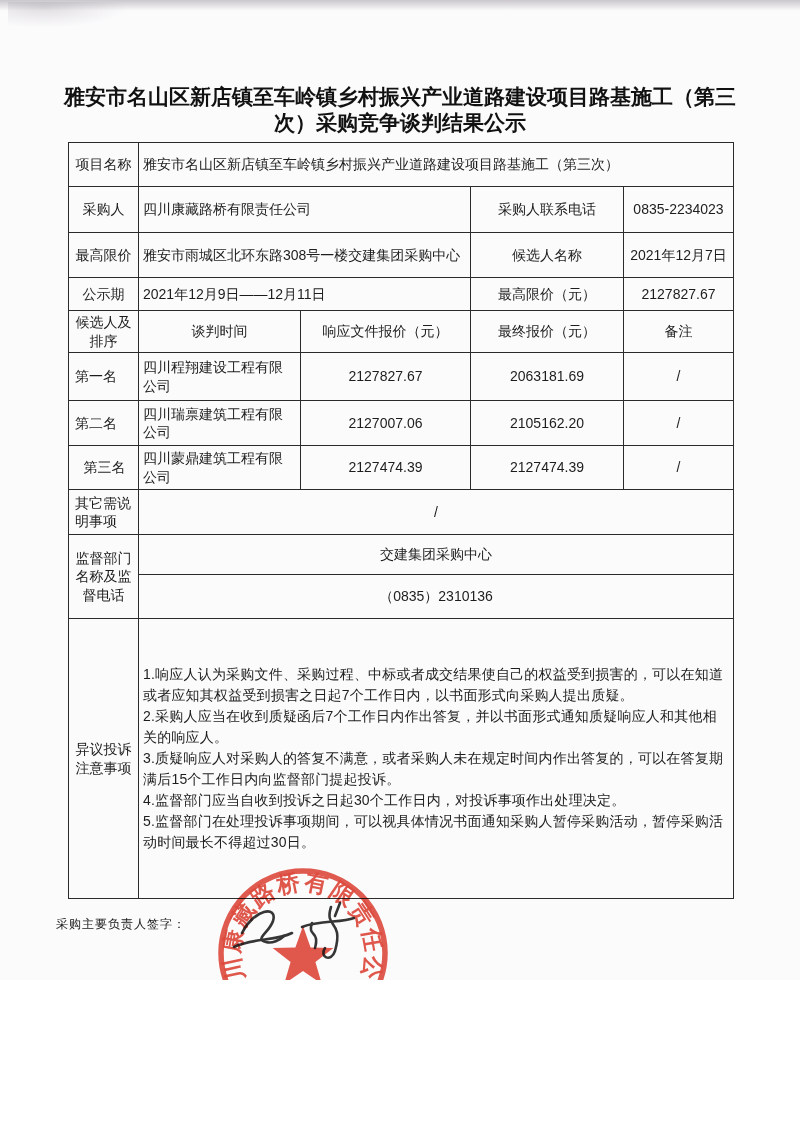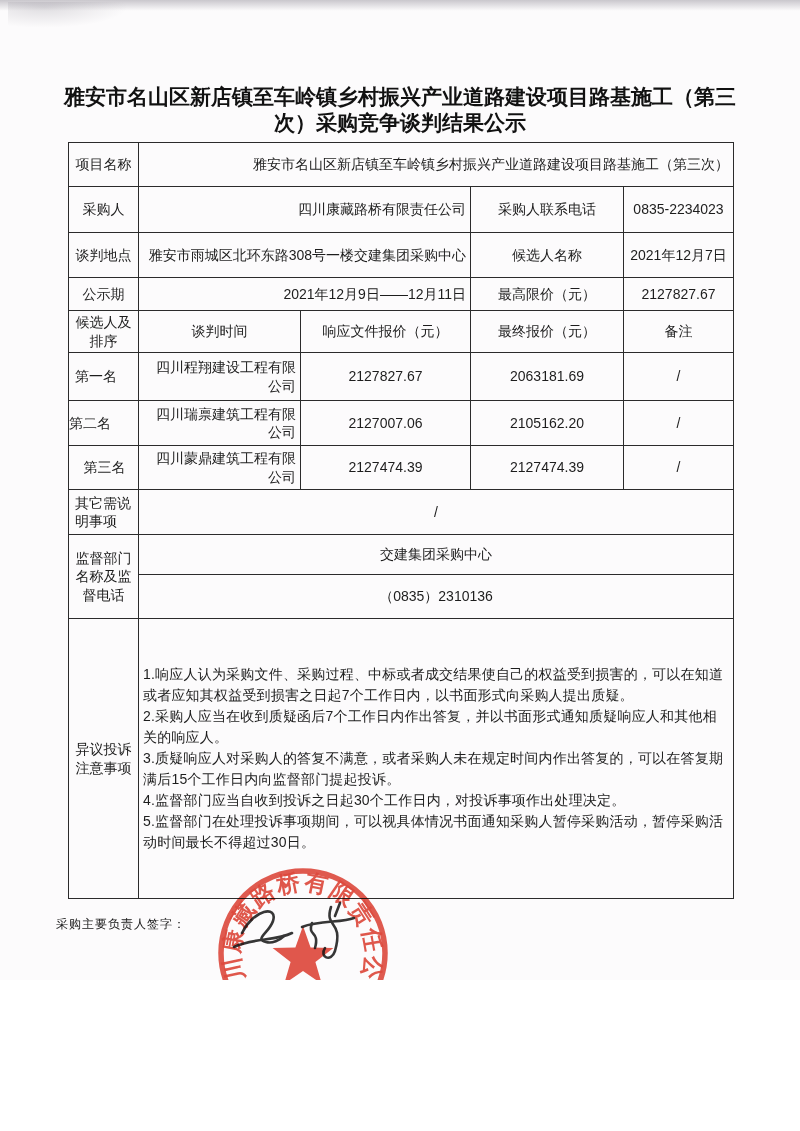--- a/index.html
+++ b/index.html
@@ -28,21 +28,21 @@
   table.main {
     position:absolute; top:142px; left:68px; width:665px;
     border-collapse:collapse; table-layout:fixed;
   }
   table.main td {
     border:1.6px solid #2b2b2b;
     font-size:14px; line-height:1.32; padding:2px 4px;
     vertical-align:middle; overflow:hidden; word-break:break-all;
   }
   td.lbl { text-align:center; padding:2px 2px; }
-  td.val { text-align:right; padding-left:7px; }
+  td.val { text-align:left; padding-left:7px; }
   td.ctr { text-align:center; }
   td.notice-cell { padding:6px 8px 6px 6px;margin-top:28px; }
   .notice-cell p { margin:0; font-size:14px; line-height:21px; letter-spacing:0.2px; }
   .sig-line {
     position:absolute; top:916px; left:56px;
     font-size:12px; color:#161616; letter-spacing:1px;
   }
   .stamp {
     position:absolute; top:858px; left:208px; width:190px; height:190px;
     mix-blend-mode:multiply; opacity:.92; pointer-events:none;
@@ -75,21 +75,21 @@
       <td class="lbl">项目名称</td>
       <td class="val" colspan="4">雅安市名山区新店镇至车岭镇乡村振兴产业道路建设项目路基施工（第三次）</td>
     </tr>
     <tr style="height:46px">
       <td class="lbl">采购人</td>
       <td class="val" colspan="2">四川康藏路桥有限责任公司</td>
       <td class="ctr">采购人联系电话</td>
       <td class="ctr">0835-2234023</td>
     </tr>
     <tr style="height:45px">
-      <td class="lbl">谈判地点</td>
+      <td class="lbl">最高限价</td>
       <td class="val" colspan="2">雅安市雨城区北环东路308号一楼交建集团采购中心</td>
       <td class="ctr">候选人名称</td>
       <td class="ctr">2021年12月7日</td>
     </tr>
     <tr style="height:33px">
       <td class="lbl">公示期</td>
       <td class="val" colspan="2">2021年12月9日——12月11日</td>
       <td class="ctr">最高限价（元）</td>
       <td class="ctr">2127827.67</td>
     </tr>
@@ -101,21 +101,21 @@
       <td class="ctr">备注</td>
     </tr>
     <tr style="height:48px">
       <td class="lbl" style="text-align:left;padding-left:6px">第一名</td>
       <td class="val">四川程翔建设工程有限公司</td>
       <td class="ctr">2127827.67</td>
       <td class="ctr">2063181.69</td>
       <td class="ctr">/</td>
     </tr>
     <tr style="height:45px">
-      <td class="lbl" style="text-align:left;padding-left:0">第二名</td>
+      <td class="lbl" style="text-align:left;padding-left:6px">第二名</td>
       <td class="val">四川瑞禀建筑工程有限公司</td>
       <td class="ctr">2127007.06</td>
       <td class="ctr">2105162.20</td>
       <td class="ctr">/</td>
     </tr>
     <tr style="height:44px">
       <td class="lbl" style="text-align:center;padding-left:6px">第三名</td>
       <td class="val">四川蒙鼎建筑工程有限公司</td>
       <td class="ctr">2127474.39</td>
       <td class="ctr">2127474.39</td>

